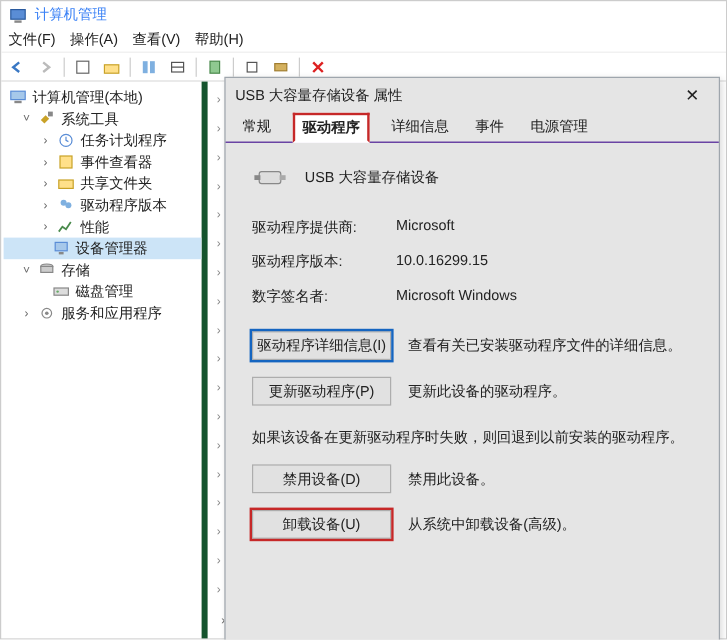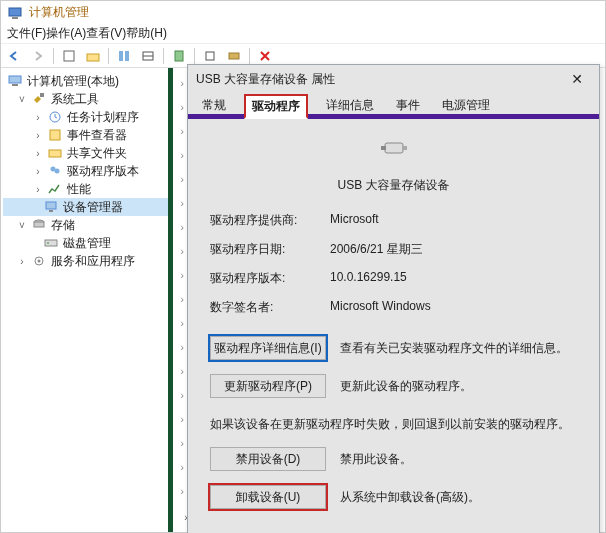--- a/index.html
+++ b/index.html
@@ -2,22 +2,22 @@
 <html><head>
 <meta charset="utf-8">
 <style>
   * { box-sizing: border-box; margin: 0; padding: 0; font-family: "Microsoft YaHei", "Segoe UI", Tahoma, sans-serif; }
   body { width: 606px; height: 533px; background: #fff; overflow: hidden; position: relative; font-size: 12px; color: #222; }
 
   
   .mmc-window { position: absolute; left: 0; top: 0; right: 0; bottom: 0; background: #fff; border: 1px solid #ccc; }
   .mmc-titlebar { height: 23px; display: flex; align-items: center; padding: 0 6px; gap: 6px; }
   .mmc-titlebar .icon { width: 16px; height: 16px; display: inline-block; }
-  .mmc-titlebar .title { font-size: 12px; color: #a16207; }
-  .mmc-menubar { height: 20px; display: flex; align-items: center; padding: 0 6px; gap: 0; font-size: 12px; color: #222; border-bottom: 1px solid #eee; }
+  .mmc-titlebar .title { font-size: 12px; color: #3b82f6; }
+  .mmc-menubar { height: 20px; display: flex; align-items: center; padding: 0 6px; gap: 12px; font-size: 12px; color: #222; border-bottom: 1px solid #eee; }
   .mmc-toolbar { height: 24px; display: flex; align-items: center; padding: 0 2px; gap: 2px; border-bottom: 1px solid #ddd; }
   .tb-btn { width: 22px; height: 20px; border: 1px solid transparent; display: flex; align-items: center; justify-content: center; }
   .tb-sep { width: 1px; height: 16px; background: #ccc; margin: 0 2px; }
 
   .mmc-body { display: flex; height: calc(100% - 67px); }
   .tree-pane { width: 172px; border-right: 5px solid #14532d; padding: 4px 0 0 2px; overflow: hidden; }
   .tree-item { display: flex; align-items: center; height: 18px; gap: 4px; padding-left: 4px; white-space: nowrap; }
   .tree-item.sel { background: #cce4f7; }
   .twisty { width: 10px; text-align: center; color: #666; font-size: 10px; cursor: pointer; }
   .ti-icon { width: 16px; height: 16px; display: inline-block; }
@@ -28,26 +28,26 @@
   .mid-pane { width: 30px; border-right: 1px solid #ddd; display: flex; flex-direction: column; align-items: center; padding-top: 6px; gap: 6px; }
   .mid-icon { width: 18px; height: 18px; display: flex; align-items: center; justify-content: center; }
   .mid-icon .twisty { color: #888; }
 
   .mid-bottom { position: absolute; left: 180px; bottom: 6px; display: flex; align-items: center; gap: 6px; font-size: 12px; }
 
   
   .props-dialog { position: absolute; left: 187px; top: 64px; width: 413px; height: 516px; background: #e5e5e5; border: 1px solid #9fa6ad; box-shadow: 2px 2px 6px rgba(0,0,0,0.15); }
   .props-titlebar { height: 28px; display: flex; align-items: center; justify-content: space-between; padding: 0 8px; font-size: 12px; }
   .props-close { width: 28px; height: 22px; display: flex; align-items: center; justify-content: center; cursor: pointer; font-size: 14px; }
-  .props-tabs { display: flex; padding: 0 10px; gap: 14px; font-size: 12px; border-bottom: 5px solid #4c1d95; height: 26px; align-items: flex-start; }
+  .props-tabs { display: flex; padding: 0 10px; gap: 14px; font-size: 12px; border-bottom: 1px solid #4c1d95; height: 26px; align-items: center; }
   .tab { padding: 4px 4px; cursor: pointer; }
   .tab.active { border: 2px solid #c62828; border-bottom-color: #fff; position: relative; top: 1px; background: #fff; padding: 2px 6px; font-weight: bold; }
 
   .props-body { padding: 14px 22px 0 22px; }
-  .device-row { display: flex; align-items: center; gap: 14px; margin-bottom: 18px; flex-direction: column; }
+  .device-row { display: flex; align-items: center; gap: 14px; margin-bottom: 18px; }
   .device-icon { width: 30px; height: 30px; }
   .info-row { display: flex; font-size: 12px; margin-bottom: 12px; }
   .info-label { width: 120px; }
   .info-value { flex: 1; }
 
   .btn-row { display: flex; align-items: flex-start; margin-bottom: 14px; gap: 14px; }
   .btn { width: 116px; height: 24px; border: 1px solid #adadad; background: #e1e1e1; font-size: 12px; display: flex; align-items: center; justify-content: center; cursor: pointer; }
   .btn.disabled { color: #888; background: #efefef; cursor: default; }
   .btn-desc { flex: 1; font-size: 12px; line-height: 1.5; padding-top: 3px; }
   .hl-blue { outline: 2px solid #1565c0; }
@@ -400,24 +400,20 @@
           </svg>
       </span>
       <span>USB 大容量存储设备</span>
     </div>
 
     <div class="info-row">
       <span class="info-label">驱动程序提供商:</span>
       <span class="info-value">Microsoft</span>
     </div>
     <div class="info-row">
-      <span class="info-label">驱动程序日期:</span>
-      <span class="info-value">2006/6/21 星期三</span>
-    </div>
-    <div class="info-row">
       <span class="info-label">驱动程序版本:</span>
       <span class="info-value">10.0.16299.15</span>
     </div>
     <div class="info-row" style="margin-bottom:20px">
       <span class="info-label">数字签名者:</span>
       <span class="info-value">Microsoft Windows</span>
     </div>
 
     <div class="btn-row">
       <div class="btn hl-blue">驱动程序详细信息(I)</div>

